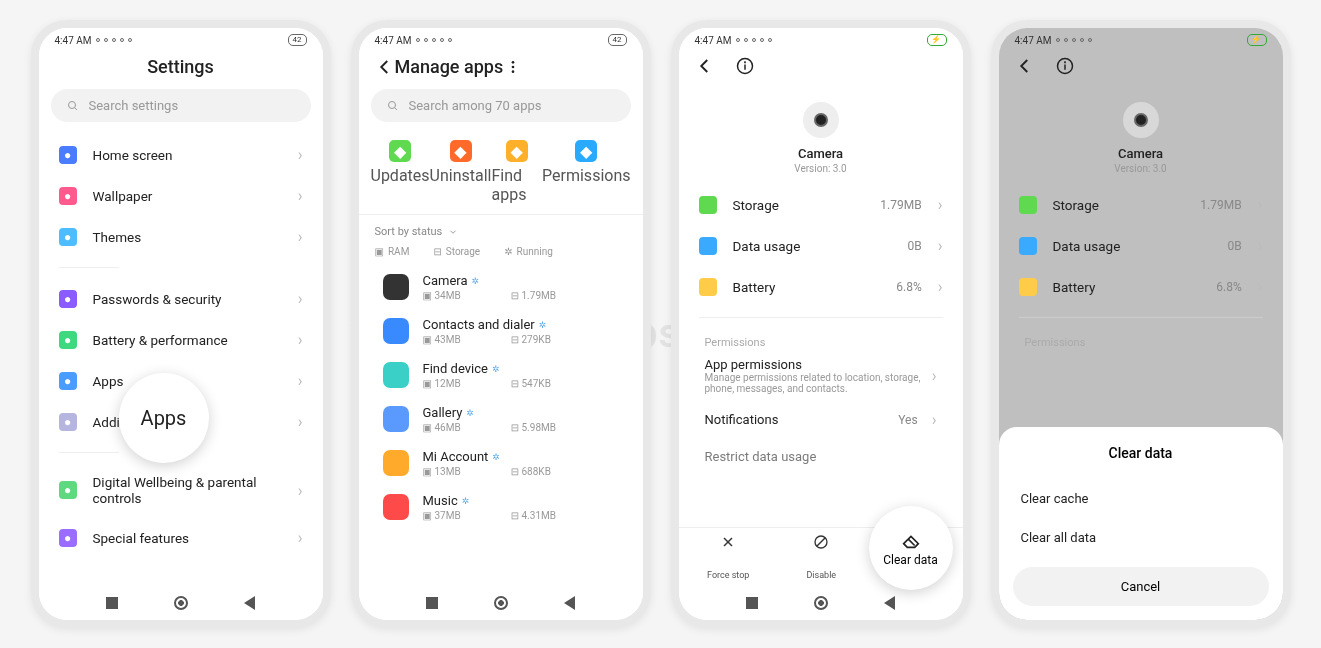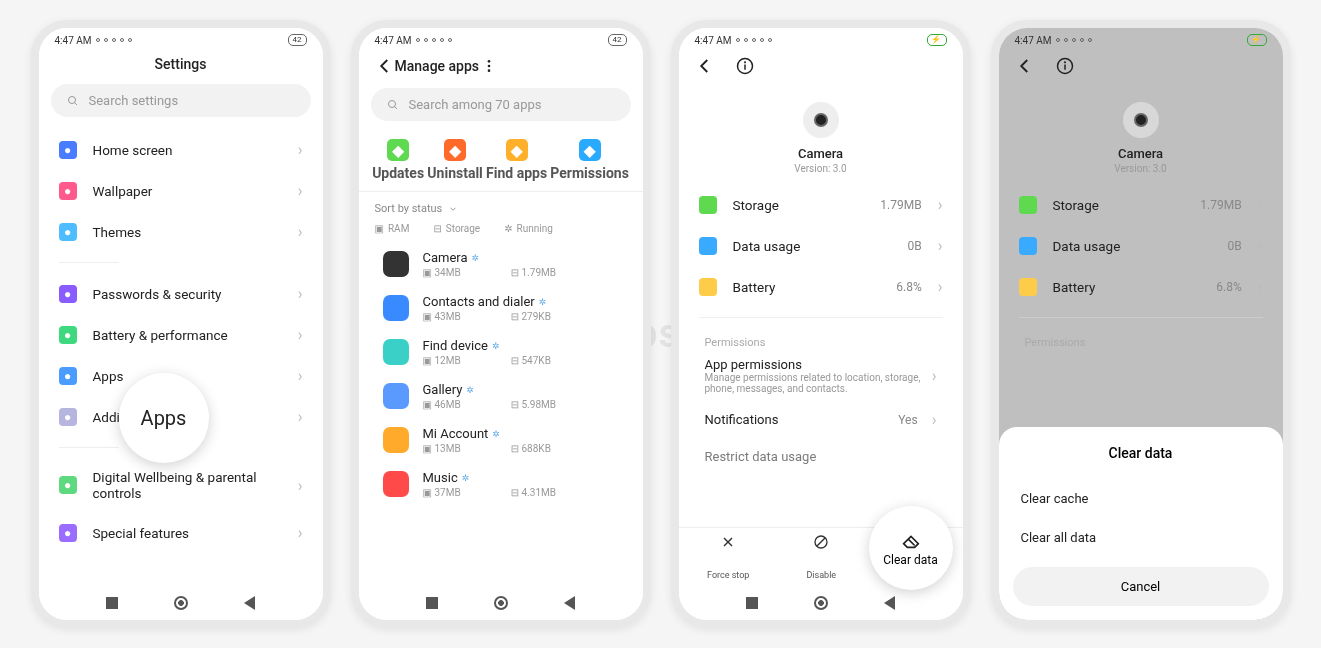--- a/index.html
+++ b/index.html
@@ -11,21 +11,21 @@
   .status-bar { display: flex; justify-content: space-between; align-items: center; padding: 6px 16px 2px; font-size: 10px; color: #333; }
   .status-left { display: flex; align-items: center; gap: 4px; }
   .status-right { display: flex; align-items: center; gap: 3px; }
   .status-dot { width: 4px; height: 4px; border-radius: 50%; border: 1px solid #666; }
   .battery-pill { border: 1px solid #666; border-radius: 5px; padding: 0 4px; font-size: 8px; line-height: 10px; }
   .battery-pill.green { border-color: #3a3; color: #3a3; }
   
   
   .header { display: flex; align-items: center; padding: 8px 16px; }
   .header.center { justify-content: center; }
-  .header-title { font-size: 14px; font-weight: 500; color: #222; }
+  .header-title { font-size: 18px; font-weight: 500; color: #222; }
   .header-icon { width: 20px; height: 20px; display: flex; align-items: center; justify-content: center; cursor: pointer; }
   .header-spacer { width: 20px; }
   
   
   .search-box { margin: 4px 12px 12px; background: #f2f2f2; border-radius: 20px; padding: 9px 16px; display: flex; align-items: center; gap: 10px; color: #999; font-size: 13px; }
   .search-icon { width: 12px; height: 12px; }
   
   
   .content { flex: 1; overflow-y: auto; padding: 0 8px; }
   .content::-webkit-scrollbar { display: none; }
@@ -34,21 +34,21 @@
   .row-label { flex: 1; font-size: 13.5px; color: #222; }
   .row-value { font-size: 12px; color: #888; }
   .chevron { color: #bbb; font-size: 16px; }
   .divider { height: 1px; background: #eee; margin: 10px 12px; }
   .divider.short { width: 60px; margin: 10px 12px; }
   
   
   .action-bar { display: flex; justify-content: space-around; padding: 6px 12px 10px; border-bottom: 1px solid #eee; }
   .action-btn { display: flex; flex-direction: column; align-items: center; gap: 4px; cursor: pointer; }
   .action-icon { width: 22px; height: 22px; border-radius: 5px; display: flex; align-items: center; justify-content: center; }
-  .action-label { font-size: 14px; color: #555; font-weight: bold; }
+  .action-label { font-size: 16px; color: #555; }
   
   
   .sort-row { display: flex; align-items: center; padding: 10px 16px 6px; gap: 6px; font-size: 11px; color: #888; }
   .meta-row { display: flex; gap: 24px; padding: 2px 16px 8px; font-size: 10px; color: #999; }
   .meta-item { display: flex; align-items: center; gap: 4px; }
   
   
   .app-row { display: flex; align-items: center; padding: 8px 16px; gap: 14px; }
   .app-icon { width: 26px; height: 26px; border-radius: 7px; background: #ddd; }
   .app-info { flex: 1; }

